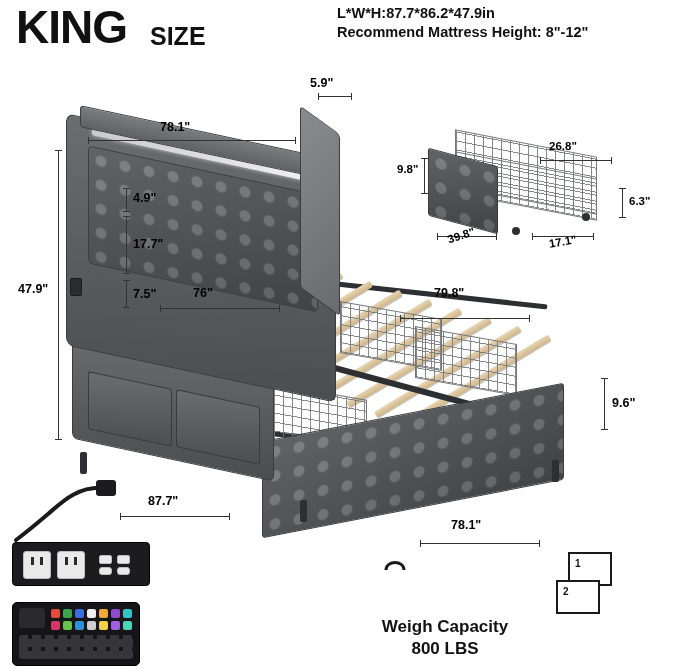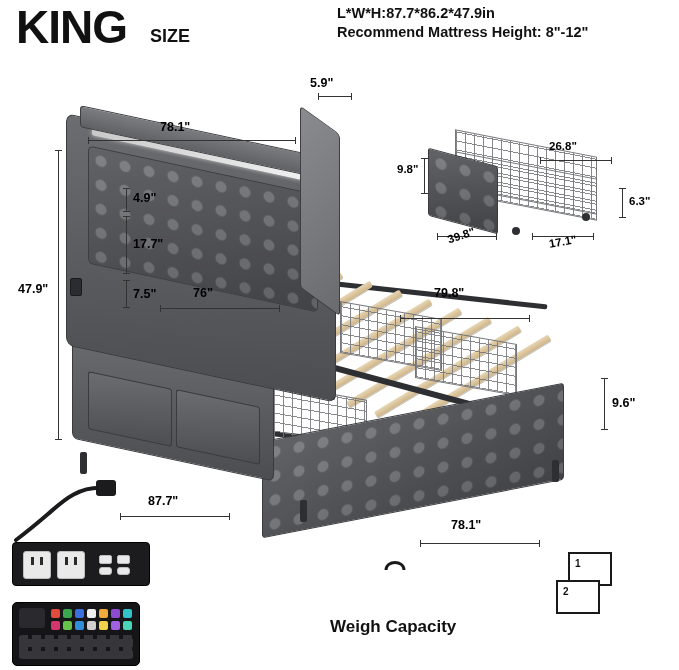--- a/index.html
+++ b/index.html
@@ -24,21 +24,21 @@
   
   #title-king {
     left: 16px; top: 2px;
     font-size: 46px;
     font-weight: 700;
     letter-spacing: -1px;
     line-height: 50px;
   }
   #title-size {
     left: 150px; top: 22px;
-    font-size: 18px;
+    font-size: 25px;
     font-weight: 700;
     line-height: 28px;
     text-align: right;
   }
   #spec-line-1 {
     left: 337px; top: 4px;
     font-size: 14.5px;
     font-weight: 700;
     line-height: 19px;
   }
@@ -170,21 +170,21 @@
     text-align: center;
     font-weight: 700;
     font-size: 13px;
     line-height: 15px;
     padding-top: 4px;
     color:#111;
   }
   .cap-text {
     font-size: 17px;
     font-weight: 700;
-    text-align: left;
+    text-align: center;
     line-height: 22px;
   }
   .pkg-text {
     font-size: 17px;
     font-weight: 700;
     text-align: center;
     line-height: 22px;
   }
   .box-ico {
     position: absolute;
@@ -347,20 +347,21 @@
     <div class="rbtn" style="left:98px;top:18px;background:#a060e0;"></div>
     <div class="rbtn" style="left:110px;top:18px;background:#49d6b8;"></div>
     <div class="abs" style="left:6px;top:32px;width:114px;height:24px;background:repeating-linear-gradient(90deg,#3a3a3e 0 9px,transparent 9px 13px),repeating-linear-gradient(0deg,#3a3a3e 0 8px,transparent 8px 12px);border-radius:3px;opacity:.9;"></div>
   </div>
 
   <div class="abs" style="left:330px;top:558px;width:230px;height:100px;">
     <svg width="26" height="12" style="position:absolute;left:52px;top:0;">
       <path d="M4 12 C 4 2, 22 2, 22 12" stroke="#1a1a1a" stroke-width="3" fill="none"></path>
     </svg>
     <div class="abs cap-text" style="left:0;top:58px;width:230px;">Weigh Capacity</div>
+    <div class="abs cap-text" style="left:0;top:80px;width:230px;">800 LBS</div>
   </div>
 
   <div class="abs" style="left:520px;top:552px;width:150px;height:110px;">
     <div class="box-ico" style="left:48px;top:0;width:40px;height:30px;"></div>
     <div class="abs box-num" style="left:55px;top:6px;">1</div>
     <div class="box-ico" style="left:36px;top:28px;width:40px;height:30px;"></div>
     <div class="abs box-num" style="left:43px;top:34px;">2</div>
   </div>
 
 </div>

